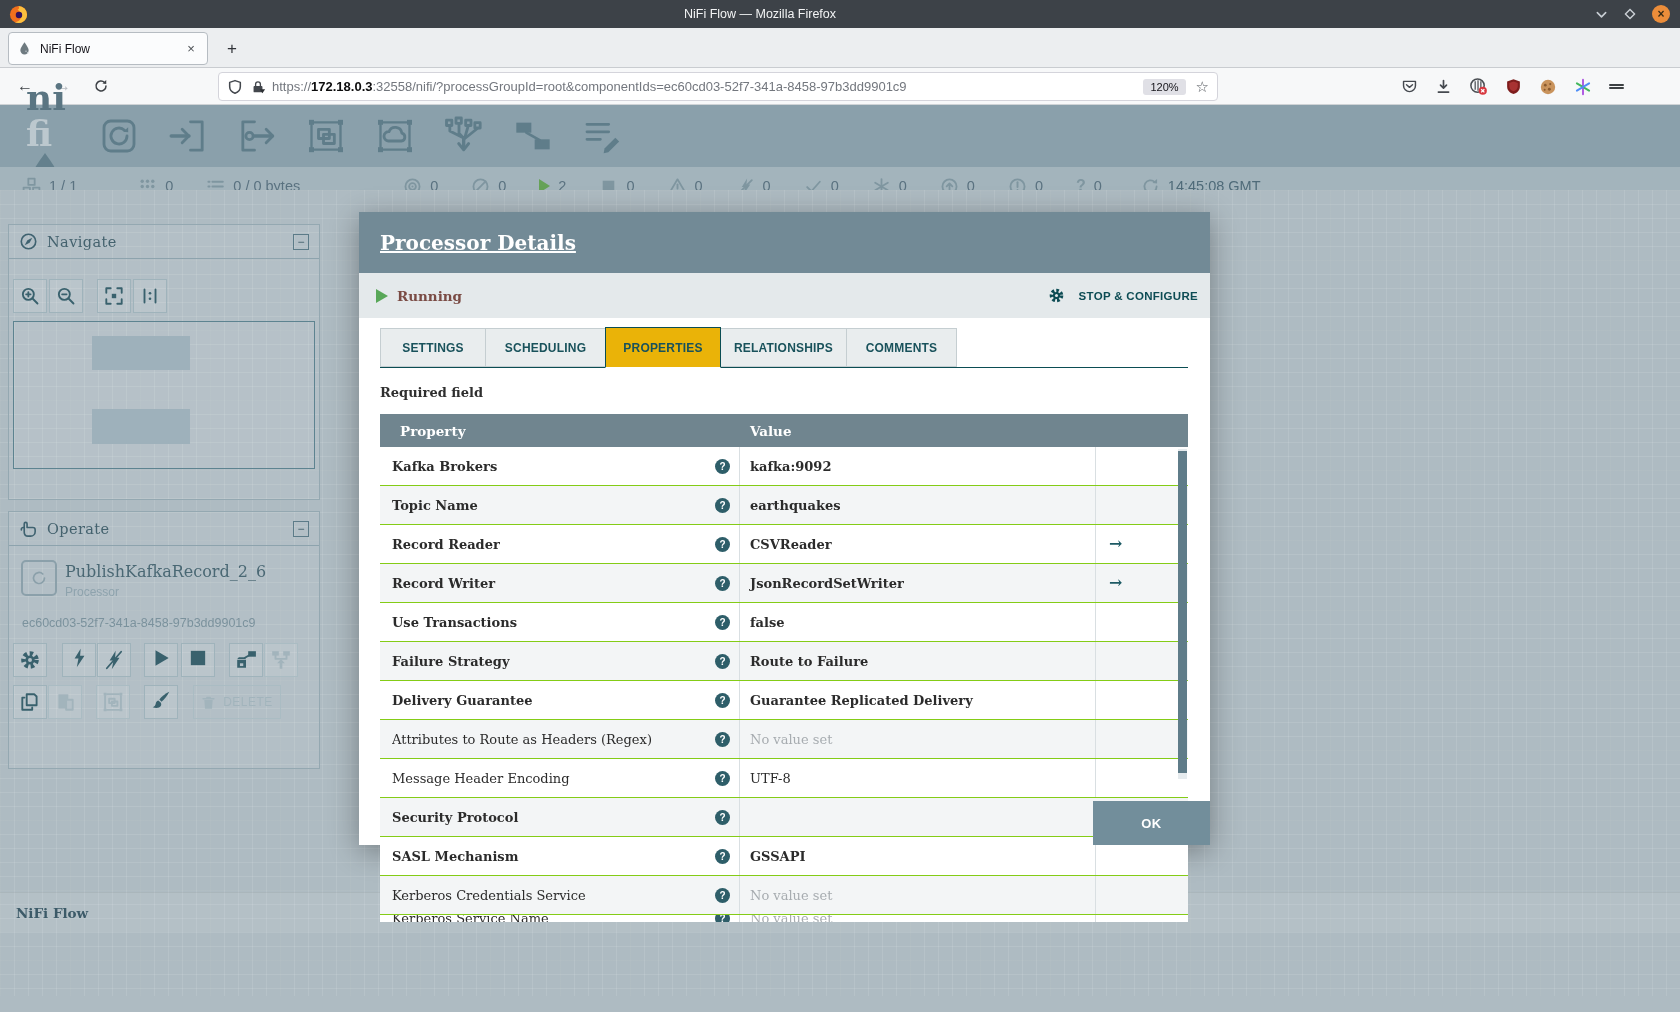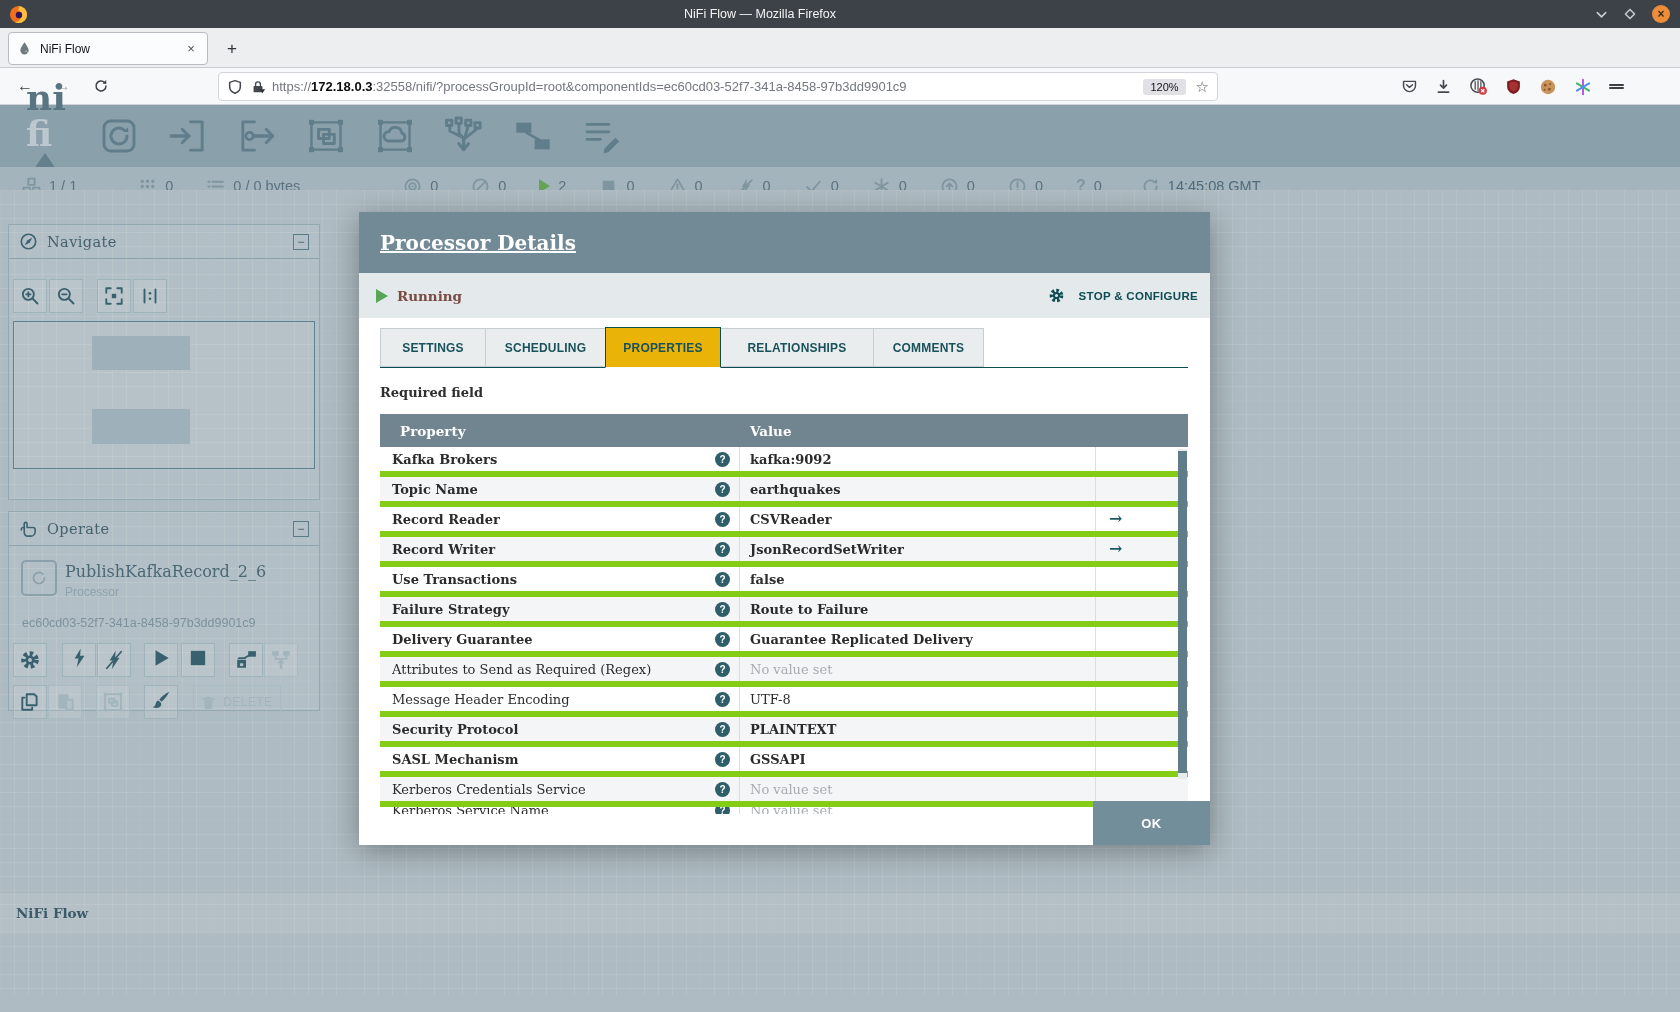--- a/index.html
+++ b/index.html
@@ -86,21 +86,21 @@
   .dlg-action{margin-left:auto;display:flex;align-items:center;gap:14px;color:#0d4c54;font-size:11.5px;font-weight:bold;letter-spacing:.3px;}
   .dlg-body{position:relative;height:527px;background:#fff;padding:9px 22px 0 21px;}
   .dtabs{display:flex;align-items:flex-end;border-bottom:1px solid #0b4d53;height:41px;}
   .dtab{height:39px;margin-right:-1px;background:#e9edee;border:1px solid #c5ced1;display:flex;align-items:center;justify-content:center;font-size:12px;font-weight:bold;color:#19525b;letter-spacing:.2px;}
   .dtab.active{height:41px;background:#eab308;border-color:#0b4d53;border-bottom:1px solid #fff;margin-bottom:-1px;z-index:2;}
   .req-note{margin-top:17px;font-family:"DejaVu Serif",serif;font-size:13px;font-weight:bold;color:#2f2f2f;}
   .ptable{position:relative;margin-top:14px;width:808px;}
   .phead{display:flex;height:33px;background:#70858f;color:#fff;font-family:"DejaVu Serif",serif;font-size:13.5px;font-weight:bold;align-items:center;}
   .phc1{width:360px;padding-left:20px;}
   .phc2{padding-left:10px;}
-  .prow{display:flex;height:30px;border-bottom:6px solid #84cc16;background:#fff;}
+  .prow{display:flex;height:39px;border-bottom:1px solid #84cc16;background:#fff;}
   .prow.alt{background:#f3f5f6;}
   .prow.partial{height:7px;overflow:hidden;border-bottom:none;}
   .pcell{display:flex;align-items:center;font-family:"DejaVu Serif",serif;font-size:13px;color:#2b2b2b;}
   .pname{width:360px;padding:0 9px 0 12px;border-right:1px solid #d9dfe2;}
   .pname span:first-child{flex:1;white-space:nowrap;overflow:hidden;}
   .pname.req span:first-child{font-weight:bold;}
   .pval{width:356px;padding:0 10px;border-right:1px solid #d9dfe2;white-space:nowrap;overflow:hidden;}
   .pval.req{font-weight:bold;}
   .pval.unset{color:#a7acb0;font-weight:normal;}
   .pextra{flex:1;padding-left:13px;}
@@ -508,21 +508,21 @@
             <circle class="f" cx="10" cy="7.5" r="1.2"></circle>
             <circle class="f" cx="10" cy="12.5" r="1.2"></circle>
           </svg>
         </div>
       <div class="minimap">
         <div class="mm-rect" style="left:78px;top:14px;width:98px;height:34px;"></div>
         <div class="mm-rect" style="left:78px;top:87px;width:98px;height:35px;"></div>
       </div>
     </div>
 
-    <div class="side-panel" style="top:321px;height:200px;">
+    <div class="side-panel" style="top:321px;height:258px;">
       <div class="sp-head">
         <span>
             <svg class="i" width="19" height="19" viewBox="0 0 20 20" stroke-width="1.6">
               <path d="M7 3.5c.8 0 1.5.6 1.5 1.4V9h6.1c1.3 0 2.4 1 2.4 2.4v1.9c0 2.6-2.1 4.7-4.7 4.7H9.6C7 18 5.5 16.5 5.5 13.9V5c0-.8.7-1.5 1.5-1.5z"></path>
               <path d="M5.5 9H4.2c-.9 0-1.7.7-1.7 1.6v1"></path>
             </svg>
           </span>
         <span class="sp-title slab">Operate</span>
         <span class="sp-collapse">−</span>
       </div>
@@ -652,21 +652,21 @@
             </svg>
           </span>
         <span>STOP &amp; CONFIGURE</span>
       </div>
     </div>
     <div class="dlg-body">
       <div class="dtabs">
           <div class="dtab" style="width: 106px;">SETTINGS</div>
           <div class="dtab" style="width: 121px;">SCHEDULING</div>
           <div class="dtab active" style="width: 116px;">PROPERTIES</div>
-          <div class="dtab" style="width: 154px;">RELATIONSHIPS</div>
+          <div class="dtab" style="width: 127px;">RELATIONSHIPS</div>
           <div class="dtab" style="width: 111px;">COMMENTS</div>
         </div>
       <div class="req-note">Required field</div>
       <div class="ptable">
         <div class="phead">
           <div class="phc1">Property</div>
           <div class="phc2">Value</div>
         </div>
         <div>
             <div class="prow">
@@ -724,40 +724,39 @@
             <div class="prow">
               <div class="pcell pname req">
                 <span>Delivery Guarantee</span>
                 <span class="help">?</span>
               </div>
               <div class="pcell pval req">Guarantee Replicated Delivery</div>
               <div class="pcell pextra"></div>
             </div>
             <div class="prow alt">
               <div class="pcell pname">
-                <span>Attributes to Send as Required (Regex)</span>
+                <span>Attributes to Route as Headers (Regex)</span>
                 <span class="help">?</span>
               </div>
               <div class="pcell pval unset">No value set</div>
               <div class="pcell pextra"></div>
             </div>
             <div class="prow">
               <div class="pcell pname">
                 <span>Message Header Encoding</span>
                 <span class="help">?</span>
               </div>
               <div class="pcell pval">UTF-8</div>
               <div class="pcell pextra"></div>
             </div>
             <div class="prow alt">
               <div class="pcell pname req">
                 <span>Security Protocol</span>
                 <span class="help">?</span>
               </div>
-              <div class="pcell pval req">PLAINTEXT</div>
               <div class="pcell pextra"></div>
             </div>
             <div class="prow">
               <div class="pcell pname req">
                 <span>SASL Mechanism</span>
                 <span class="help">?</span>
               </div>
               <div class="pcell pval req">GSSAPI</div>
               <div class="pcell pextra"></div>
             </div>

